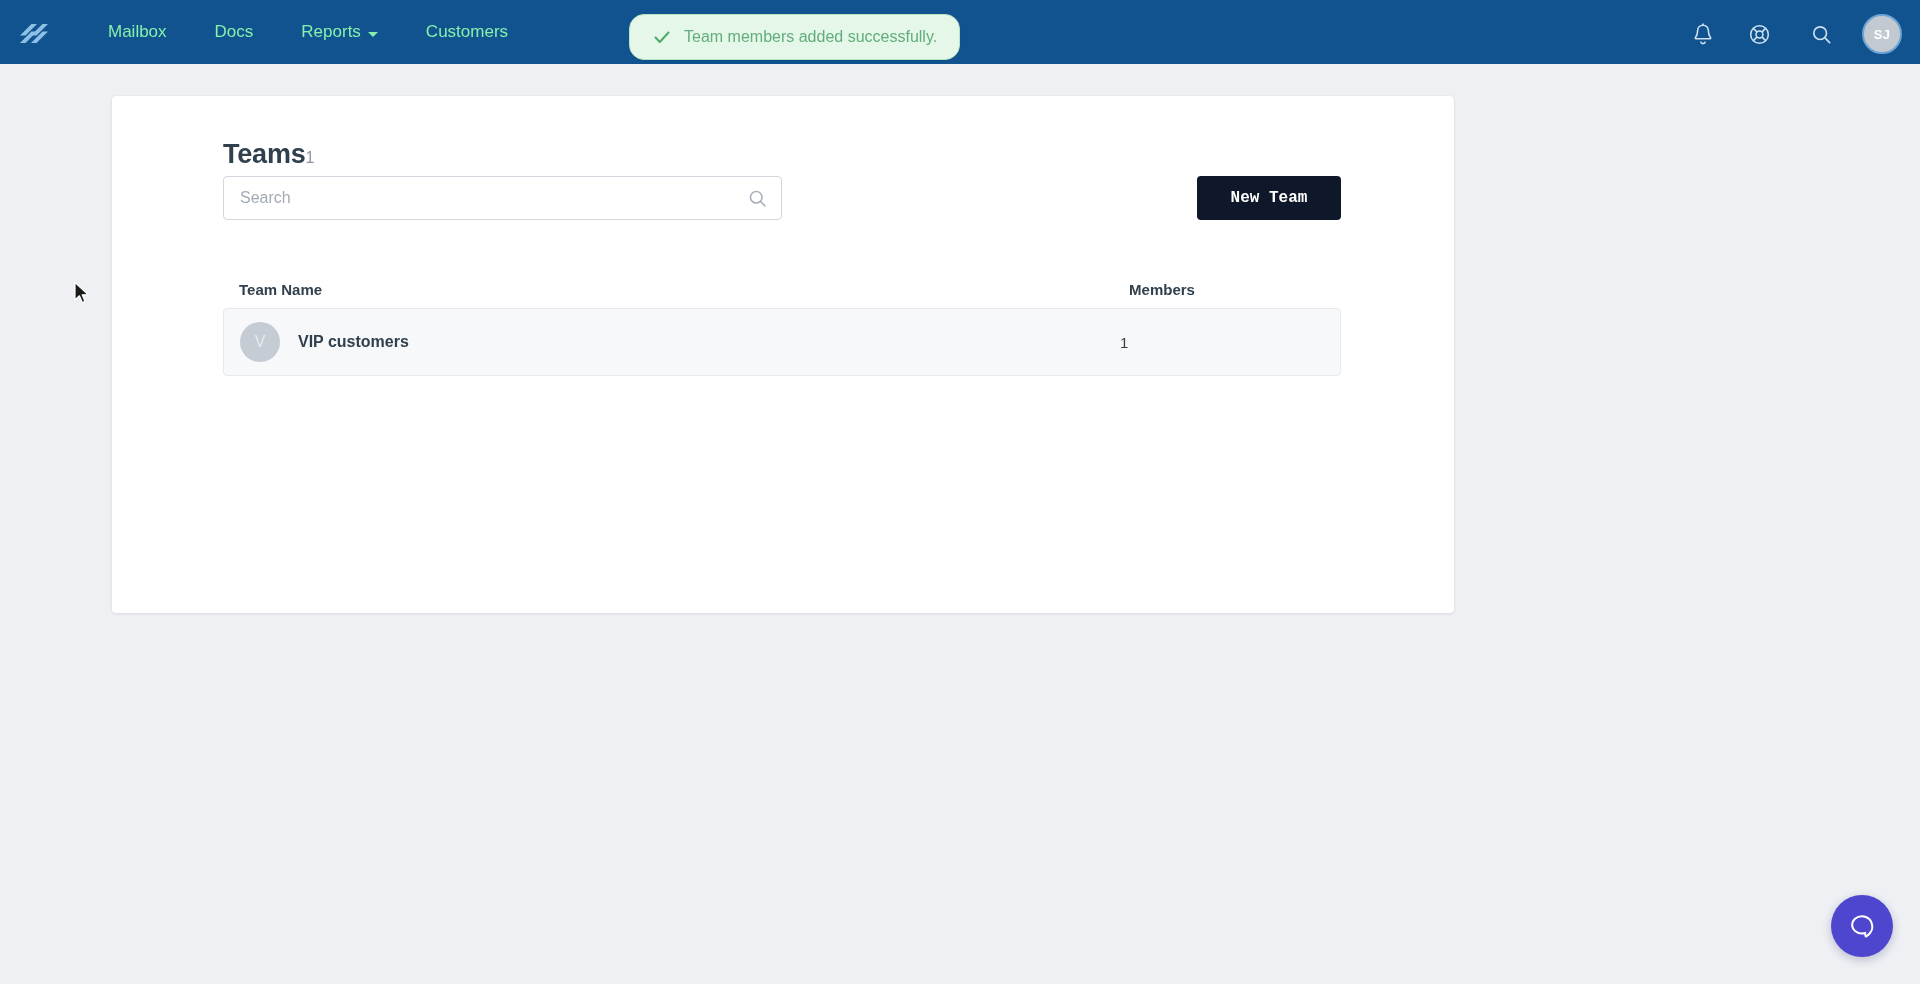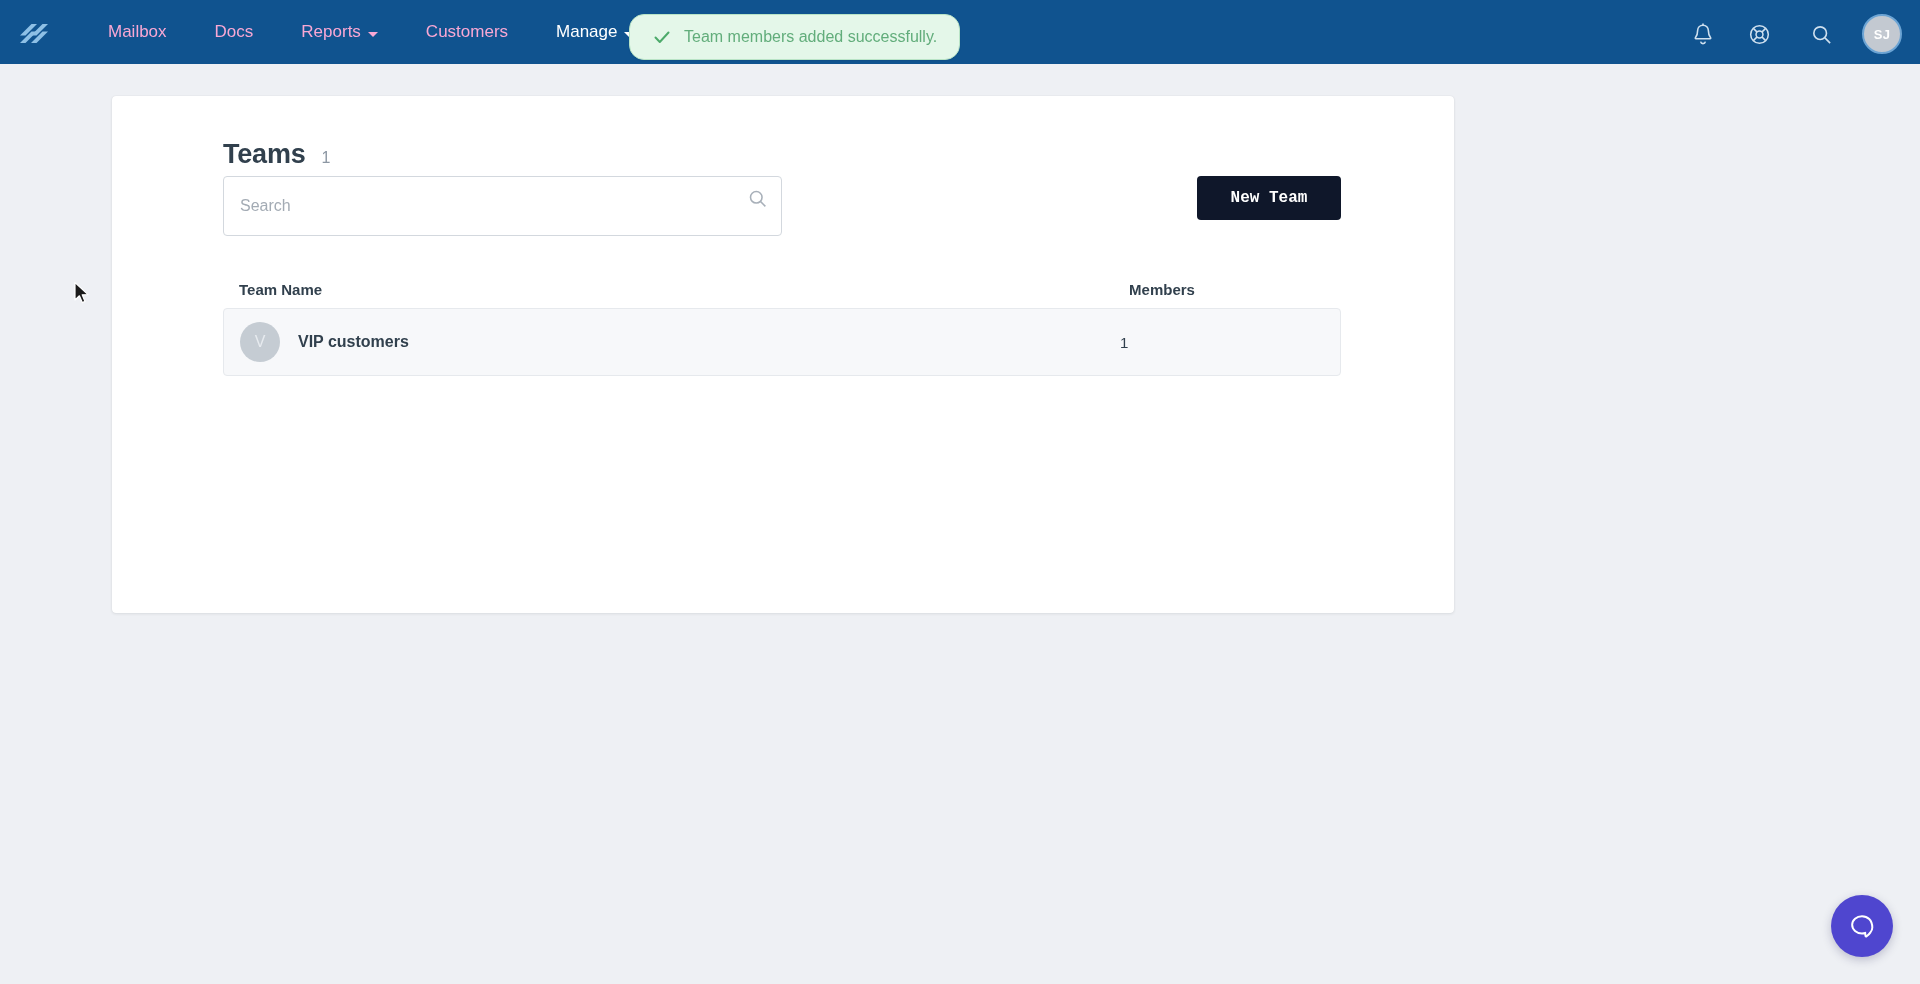--- a/index.html
+++ b/index.html
@@ -37,21 +37,21 @@
     cursor: pointer;
   }
   .nav-logo svg { display: block; }
 
   .nav-links {
     display: flex;
     align-items: center;
     height: 64px;
   }
   .nav-link {
-    color: #f9a8d4;
+    color: #86efac;
     font-size: 17px;
     padding: 0 24px;
     height: 64px;
     line-height: 64px;
     text-decoration: none;
     display: flex;
     align-items: center;
     gap: 7px;
     cursor: pointer;
     white-space: nowrap;
@@ -139,21 +139,20 @@
     border-radius: 4px;
     box-shadow: 0 1px 3px rgba(30,40,60,0.09), 0 0 1px rgba(30,40,60,0.12);
   }
 
   .page-head {
     position: absolute;
     left: 111px;
     top: 43px;
     display: flex;
     align-items: baseline;
-    gap: 16px;
   }
   .page-title {
     font-size: 27px;
     font-weight: bold;
     color: #31404d;
     letter-spacing: -0.2px;
   }
   .page-count {
     font-size: 16px;
     color: #8c97a3;
@@ -169,21 +168,21 @@
     justify-content: space-between;
   }
 
   .search-wrap {
     position: relative;
     width: 559px;
     height: 44px;
   }
   .search-input {
     width: 100%;
-    height: 60px;
+    height: 44px;
     border: 1px solid #d3d8de;
     border-radius: 4px;
     padding: 0 44px 0 16px;
     font-size: 16px;
     font-family: "Liberation Sans", sans-serif;
     color: #31404d;
     outline: none;
     background: #fff;
   }
   .search-input::placeholder { color: #a3abb4; }
@@ -318,24 +317,20 @@
     <a class="nav-link">
       <span>Docs</span>
     </a>
     <a class="nav-link">
       <span>Reports</span>
       <span class="caret"></span>
     </a>
     <a class="nav-link">
       <span>Customers</span>
     </a>
-    <a class="nav-link active">
-      <span>Manage</span>
-      <span class="caret"></span>
-    </a>
   </div>
 
   <div class="nav-right">
     <div class="nav-icon-btn">
       <svg width="22" height="24" viewBox="0 0 22 24" fill="none" stroke="#cfe0ef" stroke-width="1.6" aria-hidden="true">
         <path d="M11 3.2c-3.1 0-5.4 2.4-5.4 5.5 0 4.4-1.3 6-2.2 7 -.3.4 0 1 .5 1h14.2c.5 0 .8-.6.5-1 -.9-1-2.2-2.6-2.2-7 0-3.1-2.3-5.5-5.4-5.5z"></path>
         <path d="M11 3.2V1.6"></path>
         <path d="M8.6 19.6c.3 1.2 1.3 2 2.4 2s2.1-.8 2.4-2"></path>
       </svg>
     </div>

